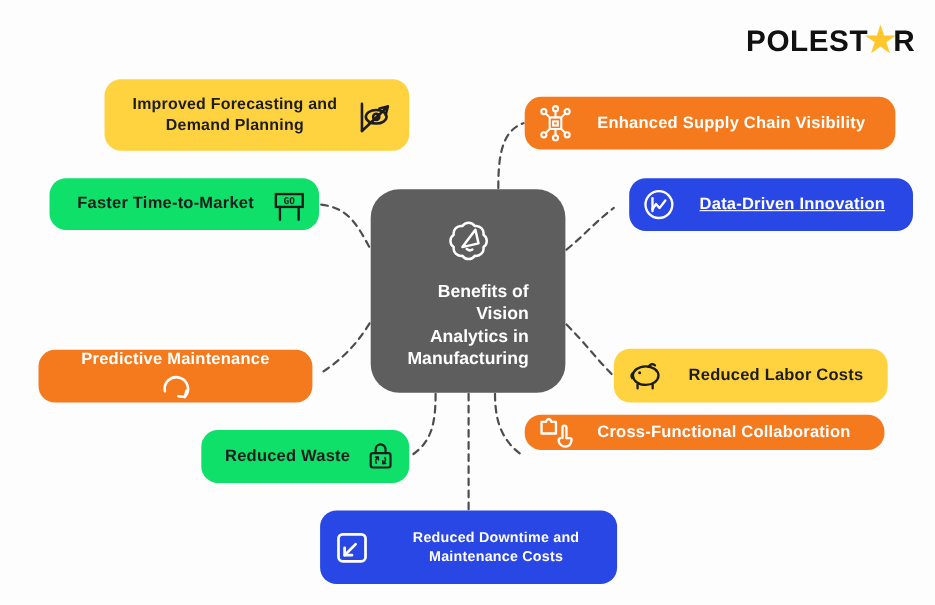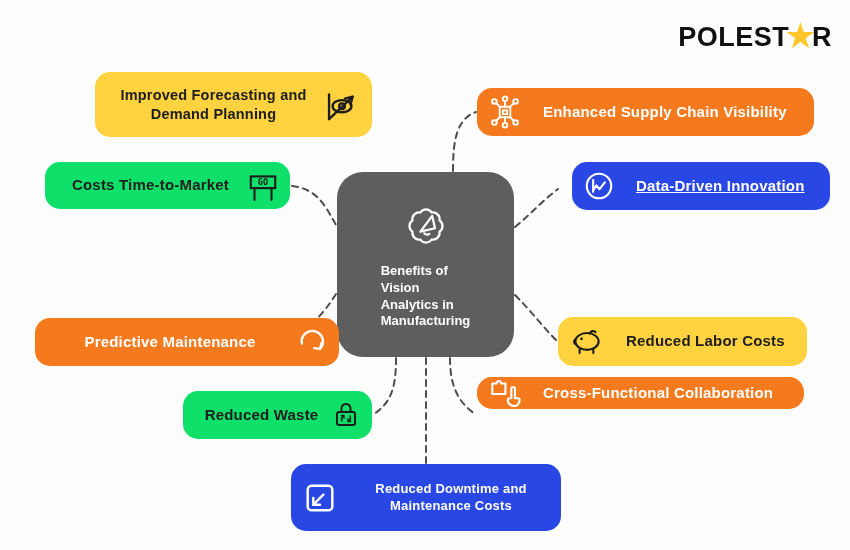--- a/index.html
+++ b/index.html
@@ -11,21 +11,21 @@
   .yellow{background:#FFD23F;color:#1d1d1d;}
   .green{background:#0EE06A;color:#1d1d1d;}
   .orange{background:#F57A1E;color:#ffffff;}
   .blue{background:#2947E5;color:#ffffff;}
   .node-label{flex:1;text-align:center;font-size:15px;line-height:1.25;}
   .node-label.left{text-align:left;padding-left:6px;}
   .icon{flex:0 0 auto;display:flex;align-items:flex-start;justify-content:center;}
   .center-node{position:absolute;left:337px;top:172px;width:177px;height:185px;background:#5E5E5E;
                border-radius:26px;display:flex;flex-direction:column;align-items:center;
                justify-content:center;gap:10px;color:#fff;}
-  .center-title{font-weight:bold;font-size:13px;line-height:1.28;text-align:left;}
+  .center-title{font-weight:bold;font-size:16px;line-height:1.28;text-align:right;}
   .center-title span{display:block;}
   .logo{position:absolute;right:18px;top:22px;display:flex;align-items:center;
         font-weight:bold;font-size:27px;letter-spacing:.5px;color:#111;}
   .logo .star{color:#FFC72C;font-size:36px;line-height:0;margin:0 -5px 4px -5px;}
   svg{display:block;}
 </style>
 </head>
 <body>
 
 <div class="canvas">
@@ -70,31 +70,31 @@
         <path d="M6 8 V29"></path>
         <path d="M6 29 L26 10"></path>
         <path d="M26 10 L19.5 11.6 M26 10 L24.3 16.6"></path>
         <ellipse cx="17" cy="18" rx="8" ry="5.2"></ellipse>
         <circle cx="17" cy="18" r="2.4"></circle>
       </svg>
     </span>
   </div>
 
   <div class="node-box green" style="left:45px;top:162px;width:245px;height:47px;">
-    <div class="node-label">Costs Time-to-Market</div>
+    <div class="node-label">Faster Time-to-Market</div>
     <span class="icon">
       <svg width="34" height="34" viewBox="0 0 32 32" fill="none" stroke="#1c1c1c" stroke-width="2" stroke-linecap="round">
         <rect x="4.5" y="7" width="23" height="11"></rect>
         <path d="M8 18 V29 M24 18 V29"></path>
         <text x="16" y="15.3" text-anchor="middle" fill="#1c1c1c" stroke="none" font-family="'DejaVu Sans Mono',monospace" font-weight="bold" font-size="8">GO</text>
       </svg>
     </span>
   </div>
 
-  <div class="node-box orange" style="left:35px;top:318px;width:304px;height:48px;">
+  <div class="node-box orange" style="left:35px;top:318px;width:249px;height:48px;flex-direction:column;">
     <div class="node-label">Predictive Maintenance</div>
     <span class="icon">
       <svg width="34" height="34" viewBox="0 0 32 32" fill="none" stroke="#ffffff" stroke-width="2.2" stroke-linecap="round" stroke-linejoin="round">
         <path d="M6.5 17.5 A 10 10 0 1 1 23.5 22.5"></path>
         <path d="M23.5 22.5 L25 17 M23.5 22.5 L18 21.8"></path>
       </svg>
     </span>
   </div>
 
   <div class="node-box green" style="left:183px;top:391px;width:189px;height:48px;">

